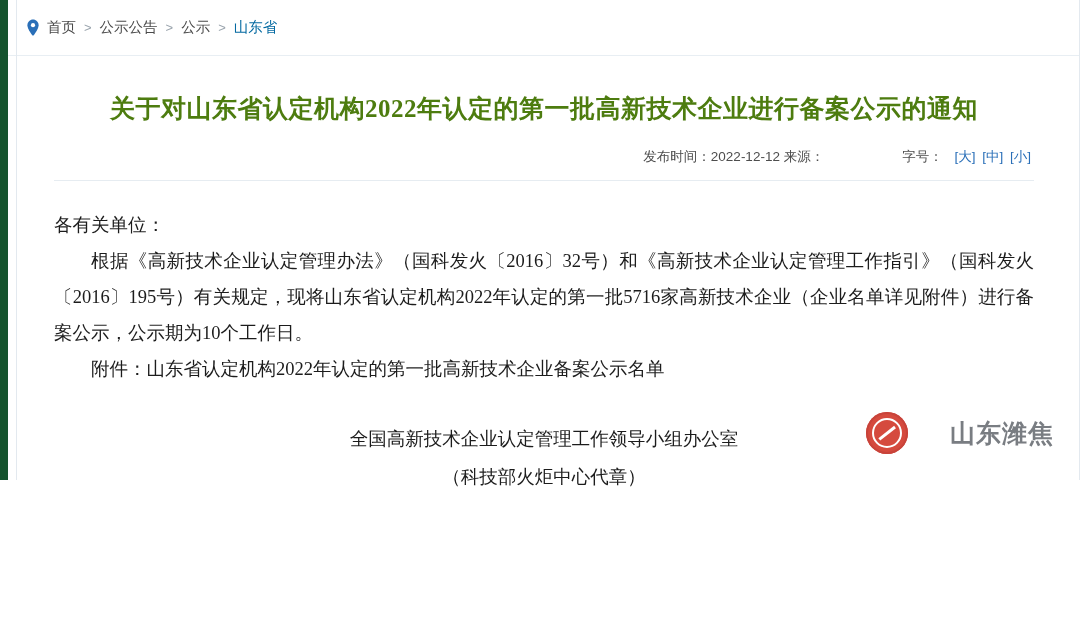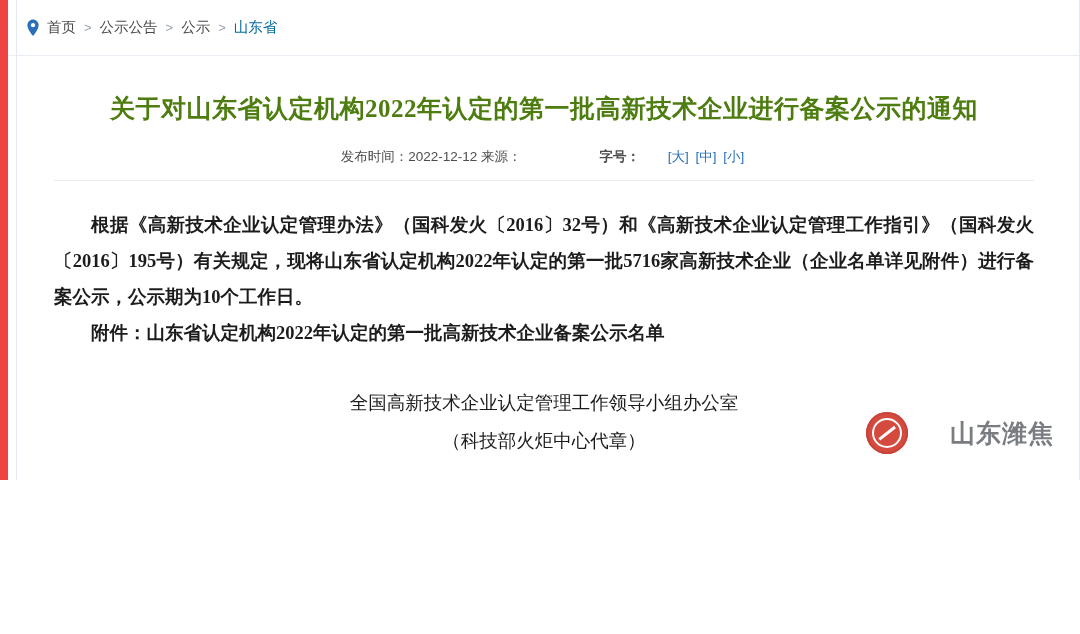--- a/index.html
+++ b/index.html
@@ -12,21 +12,21 @@
     background: #ffffff;
     font-family: "Liberation Serif", "DejaVu Serif", serif;
     color: #222;
     overflow: hidden;
   }
   .page {
     position: relative;
     width: 1080px;
     height: 480px;
     box-sizing: border-box;
-    border-left: 8px solid #ef4444;
+    border-left: 8px solid #14532d;
   }
   
   .page::before {
     content: "";
     position: absolute;
     left: 8px;
     top: 0;
     bottom: 0;
     width: 1px;
     background: #e3e9ef;
@@ -86,57 +86,57 @@
     font-weight: bold;
     color: #4d7c0f;
     letter-spacing: 0.5px;
     margin: 36px 0 0 0;
     line-height: 1.35;
     font-family: "Liberation Serif", "DejaVu Serif", serif;
   }
   .meta-row {
     margin-top: 22px;
     display: flex;
-    justify-content: center;
+    justify-content: flex-end;
     align-items: center;
     font-size: 13.5px;
     color: #555;
     font-family: "Liberation Sans", "DejaVu Sans", sans-serif;
     padding-bottom: 14px;
     border-bottom: 1px solid #e6ecf1;
   }
   .meta-pub {
     margin-right: 78px;
     white-space: nowrap;
     color: #4d4d4d;
   }
   .fontsize-box {
     white-space: nowrap;
     color: #4d4d4d;
   }
-  .fontsize-box .fs-label { margin-right: 24px; font-weight: bold; }
+  .fontsize-box .fs-label { margin-right: 8px; }
   .fs-link {
     color: #2a6fb8;
     text-decoration: none;
     margin-right: 3px;
   }
 
   
   .body {
     margin-top: 26px;
     font-size: 18.5px;
     line-height: 1.95;
     color: #1c1c1c;
     text-align: justify;
     text-justify: inter-ideograph;
   }
   .body p {
     margin: 0;
   }
-  .p-indent { text-indent: 2em; font-weight: bold; }
+  .p-indent { text-indent: 2em; }
   .sign {
     margin-top: 34px;
     text-align: center;
     font-size: 18.5px;
     line-height: 2.05;
     color: #1c1c1c;
   }
 
   
   .watermark {
@@ -214,20 +214,21 @@
       <span class="meta-pub">发布时间：2022-12-12 来源：</span>
       <span class="fontsize-box">
         <span class="fs-label">字号：</span>
         <a class="fs-link" href="#">[大]</a>
         <a class="fs-link" href="#">[中]</a>
         <a class="fs-link" href="#">[小]</a>
       </span>
     </div>
 
     <div class="body">
+      <p>各有关单位：</p>
       <p class="p-indent">根据《高新技术企业认定管理办法》（国科发火〔2016〕32号）和《高新技术企业认定管理工作指引》（国科发火〔2016〕195号）有关规定，现将山东省认定机构2022年认定的第一批5716家高新技术企业（企业名单详见附件）进行备案公示，公示期为10个工作日。</p>
       <p class="p-indent">附件：山东省认定机构2022年认定的第一批高新技术企业备案公示名单</p>
     </div>
 
     <div class="sign">
       <div>全国高新技术企业认定管理工作领导小组办公室</div>
       <div>（科技部火炬中心代章）</div>
 
     </div>
 

